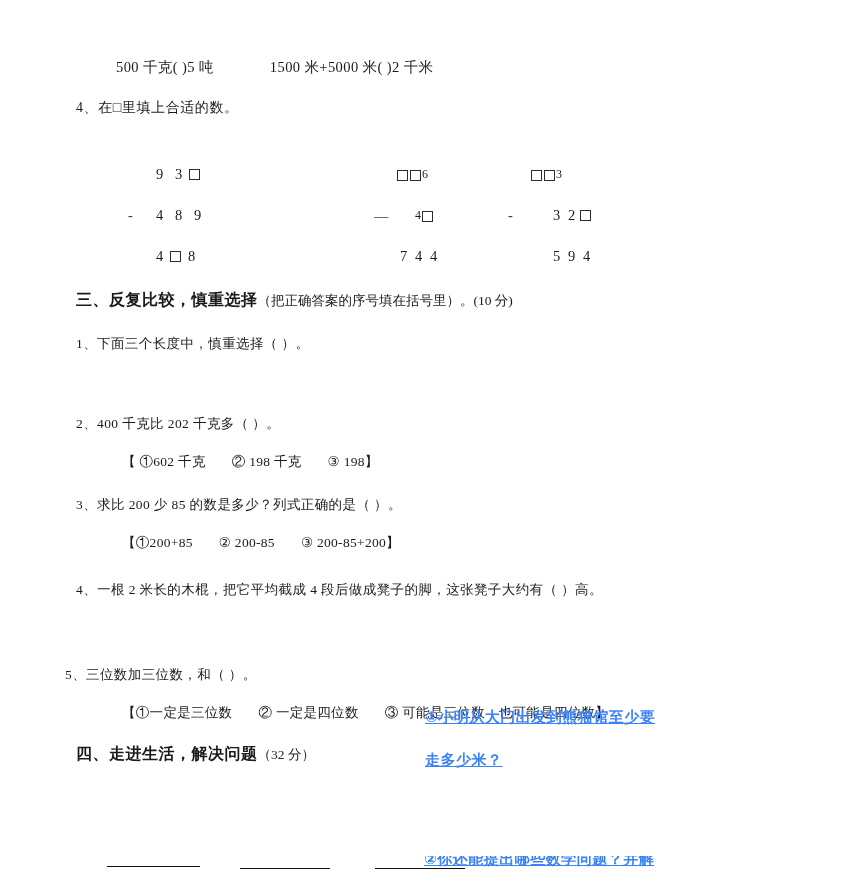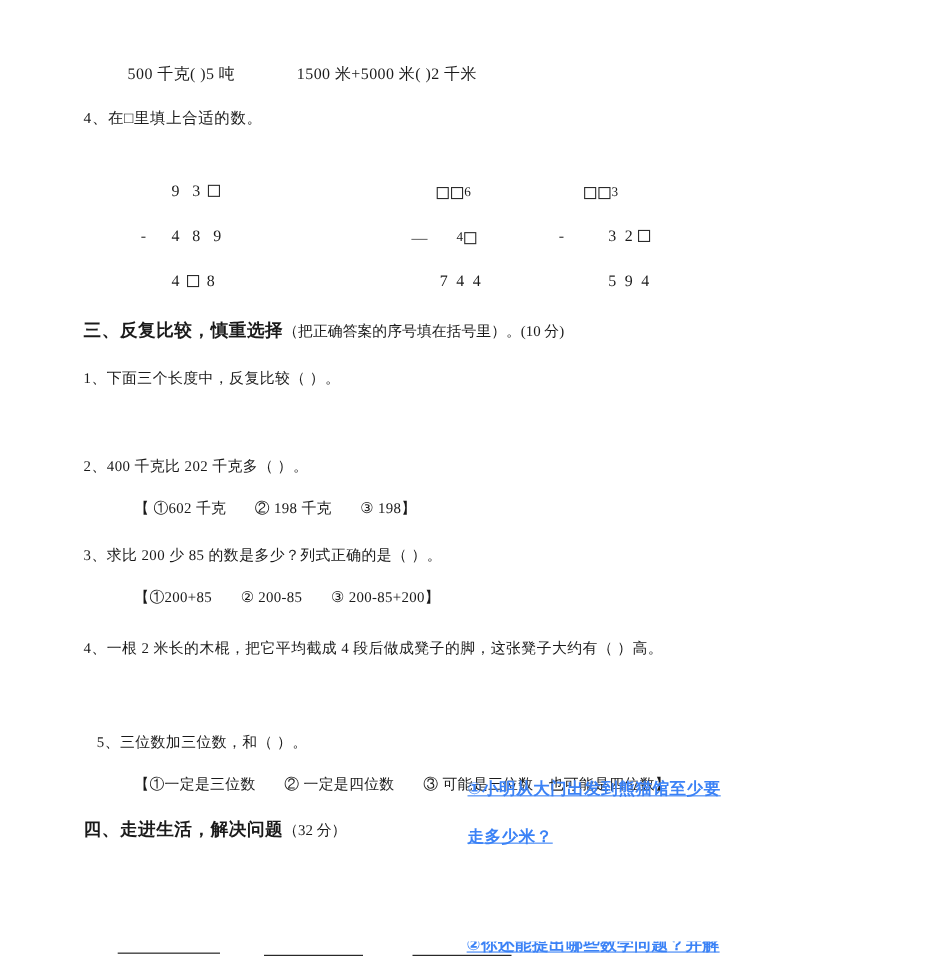--- a/index.html
+++ b/index.html
@@ -189,42 +189,42 @@
       </span>
     </div>
 
   </div>
 
   <div class="abs sec-head sec3">
     <span>三、反复比较，慎重选择</span><span class="sub">（把正确答案的序号填在括号里）。(10 分)</span>
   </div>
 
   <div class="abs q-stem serif" style="top:335px; left:76px;">
-    <span>1、</span><span>下面三个长度中，反复比较（      ）。</span>
+    <span>1、</span><span>下面三个长度中，慎重选择（      ）。</span>
   </div>
 
   <div class="abs q-stem serif" style="top:415px; left:76px;">
     <span>2、</span><span>400 千克比 202 千克多（      ）。</span>
   </div>
   <div class="abs q-opts serif" style="top:453px; left:122px;">
     <span>【 ①602 千克</span><span class="ogap"></span><span>② 198 千克</span><span class="ogap"></span><span>③ 198】</span>
   </div>
 
   <div class="abs q-stem serif" style="top:496px; left:76px;">
     <span>3、</span><span>求比 200 少 85 的数是多少？列式正确的是（      ）。</span>
   </div>
   <div class="abs q-opts serif" style="top:534px; left:122px;">
     <span>【①200+85</span><span class="ogap"></span><span>② 200-85</span><span class="ogap"></span><span>③ 200-85+200】</span>
   </div>
 
   <div class="abs q-stem serif" style="top:581px; left:76px;">
     <span>4、</span><span>一根 2 米长的木棍，把它平均截成 4 段后做成凳子的脚，这张凳子大约有（      ）高。</span>
   </div>
 
-  <div class="abs q-stem serif" style="top:666px; left:88px;">
+  <div class="abs q-stem serif" style="top:666px; left:65px;">
     <span>5、</span><span>三位数加三位数，和（      ）。</span>
   </div>
   <div class="abs q-opts serif" style="top:704px; left:122px;">
     <span>【①一定是三位数</span><span class="ogap"></span><span>② 一定是四位数</span><span class="ogap"></span><span>③ 可能是三位数，也可能是四位数】</span>
   </div>
 
   <div class="abs overlay-bold" style="top:708px; left:425px;">①小明从大门出发到熊猫馆至少要</div>
   <div class="abs overlay-bold" style="top:751px; left:425px;">走多少米？</div>
 
   <div class="abs sec-head sec4">

